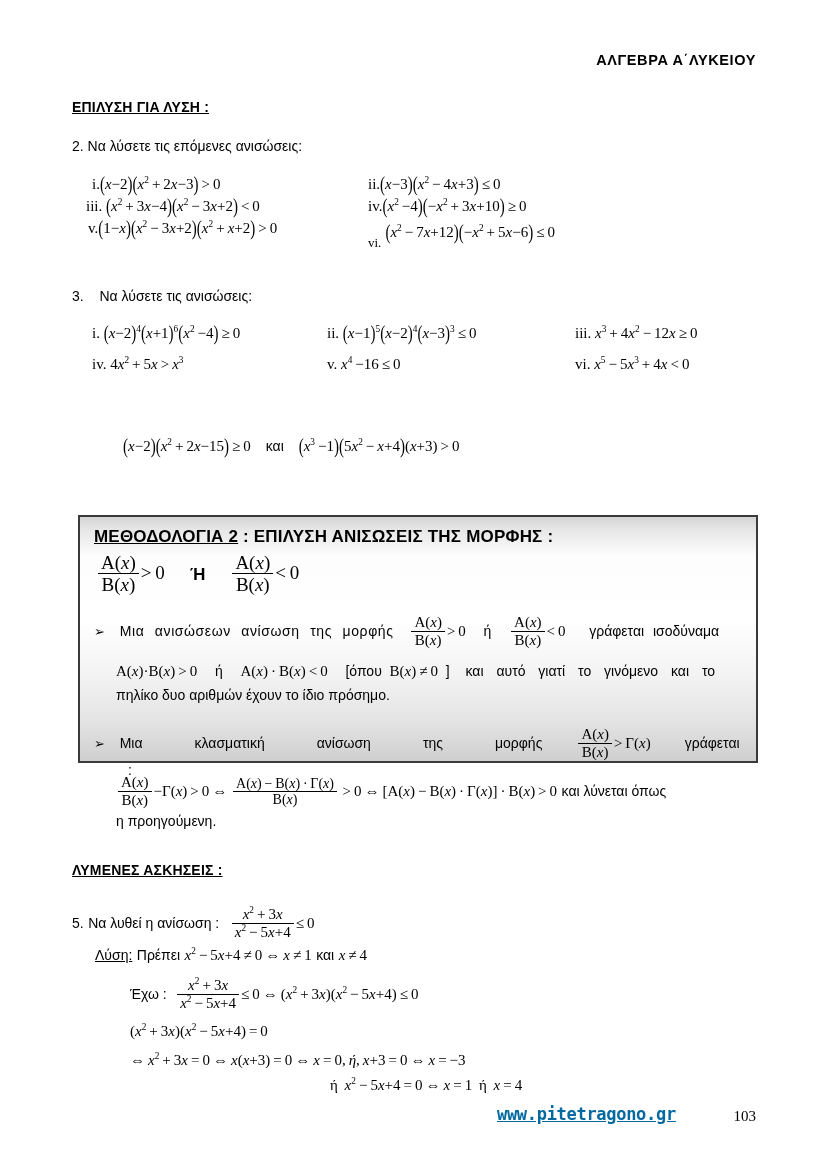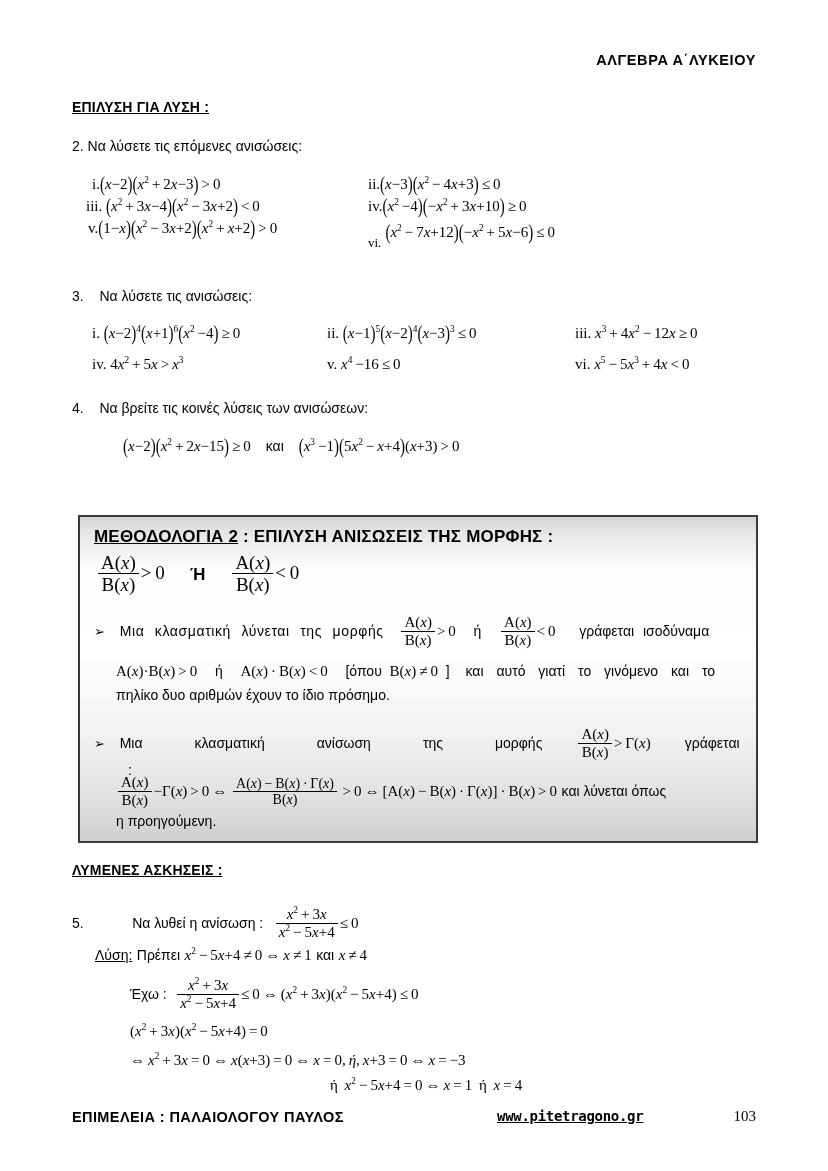--- a/index.html
+++ b/index.html
@@ -94,21 +94,21 @@
   .row {
     position: absolute;
   }
 
   
   .method-box {
     position: absolute;
     left: 78px;
     top: 515px;
     width: 680px;
-    height: 328px;
+    height: 248px;
     box-sizing: border-box;
     border: 2px solid #3a3a3a;
     background: linear-gradient(to bottom,
                 #d4d4d4 0%, #e6e6e6 5%, #fdfdfd 16%,
                 #ffffff 42%, #f2f2f2 66%, #e3e3e3 84%, #cfcfcf 100%);
   }
   .method-title {
     position: absolute;
     left: 14px;
     top: 10px;
@@ -140,22 +140,22 @@
     bottom: 46px;
     font-weight: bold;
     font-size: 14.5px;
     letter-spacing: 0.4px;
   }
   .footer-link {
     position: absolute;
     left: 497px;
     bottom: 47px;
     font-weight: bold;
-    font-size: 14px;
-    color: #000000;
+    font-size: 17px;
+    color: #0369a1;
     text-decoration: underline;
     font-family: "DejaVu Sans Mono", monospace;
     letter-spacing: -0.3px;
   }
   .footer-page {
     position: absolute;
     right: 72px;
     bottom: 46px;
     font-size: 15px;
     font-family: "Liberation Serif", "DejaVu Serif", serif;
@@ -215,25 +215,20 @@
   <div class="row math" style="left:92px; top:357px;">
     <span>iv.</span>&nbsp;4<i>x</i><sup class="exn">2</sup> + 5<i>x</i> &gt; <i>x</i><sup class="exn">3</sup>
   </div>
   <div class="row math" style="left:327px; top:357px;">
     <span>v.</span>&nbsp;<i>x</i><sup class="exn">4</sup> −16 ≤ 0
   </div>
   <div class="row math" style="left:575px; top:357px;">
     <span>vi.</span>&nbsp;<i>x</i><sup class="exn">5</sup> − 5<i>x</i><sup class="exn">3</sup> + 4<i>x</i> &lt; 0
   </div>
 
-  <div class="prompt" style="left:72px; top:400px;">
-    <span class="num">4.</span>
-    <span style="display:inline-block; width:8px;"></span>
-    <span>Να βρείτε τις κοινές λύσεις των ανισώσεων:</span>
-  </div>
 
   <div class="row" style="left:123px; top:437px;">
     <span class="math"><span class="bp">(</span><i>x</i>−2<span class="bp">)</span><span class="bp">(</span><i>x</i><sup class="exn">2</sup> + 2<i>x</i>−15<span class="bp">)</span> ≥ 0</span>
     <span style="display:inline-block; width:6px;"></span>
     <span style="font-size:14px;">και</span>
     <span style="display:inline-block; width:6px;"></span>
     <span class="math"><span class="bp">(</span><i>x</i><sup class="exn">3</sup> −1<span class="bp">)</span><span class="bp">(</span>5<i>x</i><sup class="exn">2</sup> − <i>x</i>+4<span class="bp">)</span>(<i>x</i>+3) &gt; 0</span>
   </div>
 
   <div class="method-box">
@@ -250,21 +245,21 @@
       <span style="font-size:17px; font-weight:bold; vertical-align:middle;">Ή</span>
       <span style="display:inline-block; width:16px;"></span>
       <span class="math" style="font-size:19px;">
         <span class="frac"><span class="num">A(<i>x</i>)</span><span class="den">B(<i>x</i>)</span></span>&lt; 0
       </span>
     </div>
 
     <div class="bullet" style="left:14px; top:98px; width:654px;">
       <span class="arrow">➢</span>
       <span style="display:inline-block; width:7px;"></span>
-      <span class="jtext" style="letter-spacing:0.6px; word-spacing:6px;">Μια κλασματική λύνεται της μορφής</span>
+      <span class="jtext" style="letter-spacing:0.6px; word-spacing:6px;">Μια ανισώσεων ανίσωση της μορφής</span>
       <span style="display:inline-block; width:8px;"></span>
       <span class="math" style="font-size:15px;">
         <span class="frac"><span class="num">A(<i>x</i>)</span><span class="den">B(<i>x</i>)</span></span>&gt; 0
       </span>
       <span style="display:inline-block; width:10px;"></span>
       <span class="jtext">ή</span>
       <span style="display:inline-block; width:10px;"></span>
       <span class="math" style="font-size:15px;">
         <span class="frac"><span class="num">A(<i>x</i>)</span><span class="den">B(<i>x</i>)</span></span>&lt; 0
       </span>
@@ -303,21 +298,21 @@
       <span class="jtext">και λύνεται όπως</span>
     </div>
     <div class="bullet jtext" style="left:36px; top:296px;">η προηγούμενη.</div>
 
   </div>
 
   <div class="section-title" style="left:72px; top:862px;">ΛΥΜΕΝΕΣ ΑΣΚΗΣΕΙΣ :</div>
 
   <div style="position:absolute; left:72px; top:907px;">
     <span class="prompt" style="position:static;">5.</span>
-    <span class="prompt" style="position:static;margin-left:44px;">Να λυθεί η ανίσωση :</span>
+    <span class="prompt" style="position:static;">Να λυθεί η ανίσωση :</span>
     <span class="math" style="font-size:15px; margin-left:6px;">
       <span class="frac"><span class="num"><i>x</i><sup class="exn">2</sup> + 3<i>x</i></span><span class="den"><i>x</i><sup class="exn">2</sup> − 5<i>x</i>+4</span></span>≤ 0
     </span>
   </div>
 
   <div style="position:absolute; left:95px; top:946px;">
     <span class="prompt" style="position:static; text-decoration:underline; font-weight:normal;">Λύση:</span>
     <span class="prompt" style="position:static;">Πρέπει</span>
     <span class="math"><i>x</i><sup class="exn">2</sup> − 5<i>x</i>+4 ≠ 0 ⇔ <i>x</i> ≠ 1</span>
     <span class="prompt" style="position:static;">και</span>
@@ -336,17 +331,16 @@
   </div>
 
   <div class="row math" style="left:130px; top:1053px;">
     ⇔ <i>x</i><sup class="exn">2</sup> + 3<i>x</i> = 0 ⇔ <i>x</i>(<i>x</i>+3) = 0 ⇔ <i>x</i> = 0, <i>ή</i>, <i>x</i>+3 = 0 ⇔ <i>x</i> = −3
   </div>
 
   <div class="row math" style="left:330px; top:1078px;">
     ή&nbsp; <i>x</i><sup class="exn">2</sup> − 5<i>x</i>+4 = 0 ⇔ <i>x</i> = 1&nbsp; ή&nbsp; <i>x</i> = 4
   </div>
 
-  <div class="footer-name">ΕΠΙΜΕΛΕΙΑ : ΠΑΛΑΙΟΛΟΓΟΥ ΠΑΥΛΟΣ</div>
   <a class="footer-link" href="#">www.pitetragono.gr</a>
   <div class="footer-page">103</div>
 
 </div>
 
 </body></html>

